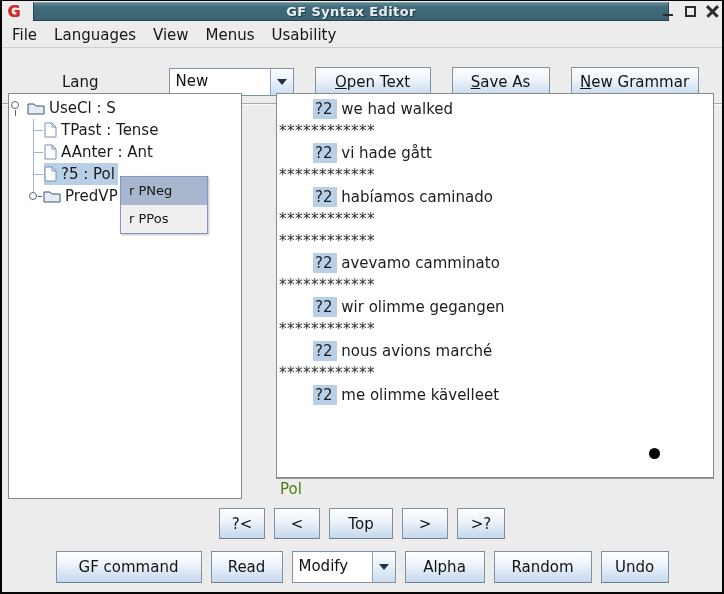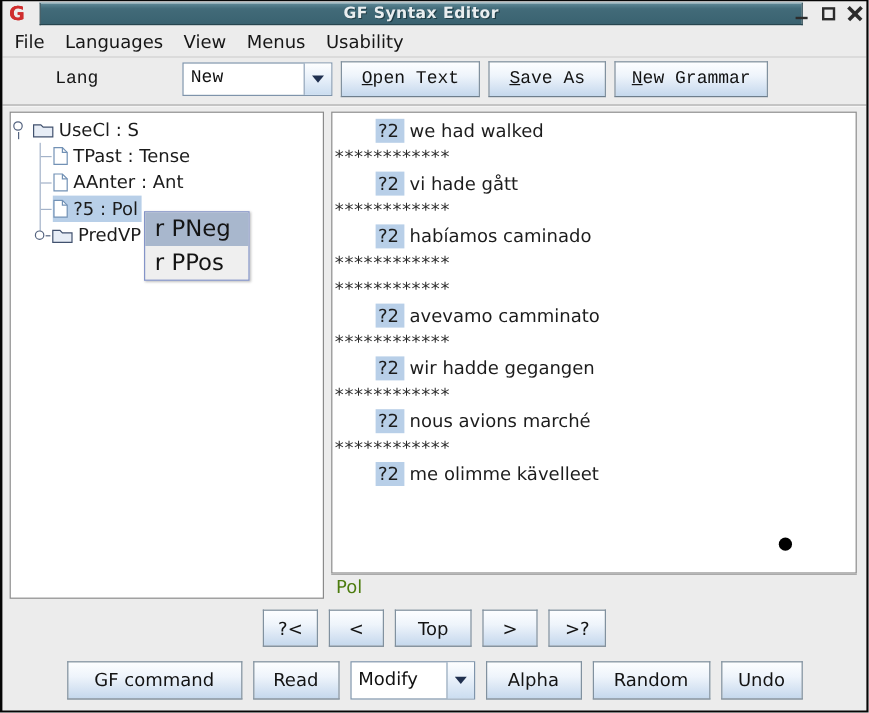--- a/index.html
+++ b/index.html
@@ -26,61 +26,61 @@
   .wc .xbar { position:absolute; left:-1px; top:5px; width:15px; height:2.5px; background:#2c2c2c; }
   .wc .xbar.a { transform:rotate(45deg); } .wc .xbar.b { transform:rotate(-45deg); }
 
   
   .menubar { position:absolute; top:22px; left:2px; right:2px; height:26px;
           display:flex; align-items:center; gap:17px; padding-left:10px;
           border-bottom:1px solid #cfcfcf; font-size:15px; color:#161616; }
   .menu-item { cursor:default; }
 
   
-  .toolbar { position:absolute; top:44px; left:2px; right:2px; height:44px;
-          display:flex; align-items:center; padding-left:44px;
-          border-bottom:1px solid #a9a9a9; box-shadow:0 1px 0 #f8f8f8;font-family:Liberation Mono, monospace; }
+  .toolbar { position:absolute; top:60px; left:2px; right:2px; height:44px;
+          display:flex; align-items:center; padding-left:60px;
+          border-bottom:1px solid #a9a9a9; box-shadow:0 1px 0 #f8f8f8; }
   .lang-label { font-size:15px; color:#161616; }
   .combo { display:flex; height:28px; border:1px solid #7f94ab; background:#fff; }
   .combo-value { flex:1; font-size:15px; color:#111; padding:3px 6px 0 6px; white-space:nowrap; overflow:hidden; }
   .combo-btn { width:23px; border-left:1px solid #8fa4ba; display:flex; align-items:center; justify-content:center;
           background:linear-gradient(180deg,#fdfeff 0%,#e9f1fa 45%,#cbddf0 100%); }
   .tri { width:0; height:0; border-left:5px solid transparent; border-right:5px solid transparent; border-top:6px solid #20304f; }
   .combo-lang { margin-left:70px; width:125px; }
 
   .btn { display:flex; align-items:center; justify-content:center; height:30px;
           background:linear-gradient(180deg,#fdfeff 0%,#eef4fb 40%,#d4e2f2 78%,#c5d8ec 100%);
           border:1px solid #81919f; border-bottom-color:#6e7e8c;
           font-size:15px; color:#131313; font-family:inherit; cursor:default; white-space:nowrap; }
-  .toolbar .btn { margin-left:7px; }
+  .toolbar .btn { margin-left:21px; }
   .u { text-decoration:underline; }
 
   
-  .tree-panel { position:absolute; left:8px; top:93px; width:262px; height:406px;
+  .tree-panel { position:absolute; left:8px; top:93px; width:234px; height:406px;
           background:#fff; border:1px solid #8a8a8a; }
   .text-panel { position:absolute; left:276px; top:93px; width:438px; height:385px;
           background:#fff; border:1px solid #8a8a8a; overflow:hidden; }
   .status-bar { position:absolute; left:276px; top:478px; width:438px; height:22px;
           border-top:1px solid #9a9a9a; background:#ececec; font-size:15px; color:#4d7c0f;
           padding:1px 0 0 4px; }
 
   
   .tree-row { position:absolute; display:flex; align-items:center; height:22px; gap:4px; font-size:15px; color:#1b1b1b; }
   .tree-row .lbl { white-space:nowrap; }
   .row-sel { background:#b8cfe8; padding-right:3px; }
   .vline { position:absolute; left:24px; top:25px; width:1px; height:77px; background:#a3b2c9; }
   .stub { position:absolute; left:25px; width:9px; height:1px; background:#a3b2c9; }
   .handle-circle { position:absolute; width:8px; height:8px; border:1px solid #54637f; border-radius:50%; background:#fff; }
   .handle-stem-v { position:absolute; width:1px; background:#54637f; }
   .handle-stem-h { position:absolute; height:1px; background:#54637f; }
 
   
   .popup { position:absolute; left:120px; top:176px; width:88px; z-index:20;
           background:#efefef; border:1px solid #8494c8; box-shadow:1px 1px 2px rgba(0,0,0,.25); }
-  .popup-item { height:28px; line-height:28px; padding-left:8px; font-size:19px; color:#141414; white-space:nowrap; }
+  .popup-item { height:28px; line-height:28px; padding-left:8px; font-size:13px; color:#141414; white-space:nowrap; }
   .popup-item.sel { background:#a8b7cd; }
 
   
   .lin-wrap { padding:4px 4px 0 2px; }
   .lin-line { line-height:22px; font-size:15px; color:#1c1c1c; padding-left:34px; white-space:nowrap; }
   .lin-token { background:#b8cfe8; padding:1px 4px 1px 2px; }
   .lin-sep { line-height:22px; font-size:15px; color:#2a2a2a; letter-spacing:0.5px; }
   .black-dot { position:absolute; left:372px; top:354px; width:11px; height:11px; border-radius:50%; background:#000; }
 
   
@@ -206,21 +206,21 @@
     <div class="lin-wrap">
       <div class="lin-line"><span class="lin-token">?2</span> <span>we had walked</span></div>
       <div class="lin-sep">************</div>
       <div class="lin-line"><span class="lin-token">?2</span> <span>vi hade gått</span></div>
       <div class="lin-sep">************</div>
       <div class="lin-line"><span class="lin-token">?2</span> <span>habíamos caminado</span></div>
       <div class="lin-sep">************</div>
       <div class="lin-sep">************</div>
       <div class="lin-line"><span class="lin-token">?2</span> <span>avevamo camminato</span></div>
       <div class="lin-sep">************</div>
-      <div class="lin-line"><span class="lin-token">?2</span> <span>wir hadde gegangen</span></div>
+      <div class="lin-line"><span class="lin-token">?2</span> <span>wir olimme gegangen</span></div>
       <div class="lin-sep">************</div>
       <div class="lin-line"><span class="lin-token">?2</span> <span>nous avions marché</span></div>
       <div class="lin-sep">************</div>
       <div class="lin-line"><span class="lin-token">?2</span> <span>me olimme kävelleet</span></div>
     </div>
     <div class="black-dot"></div>
   </div>
 
   <div class="status-bar">
     <span>Pol</span>

